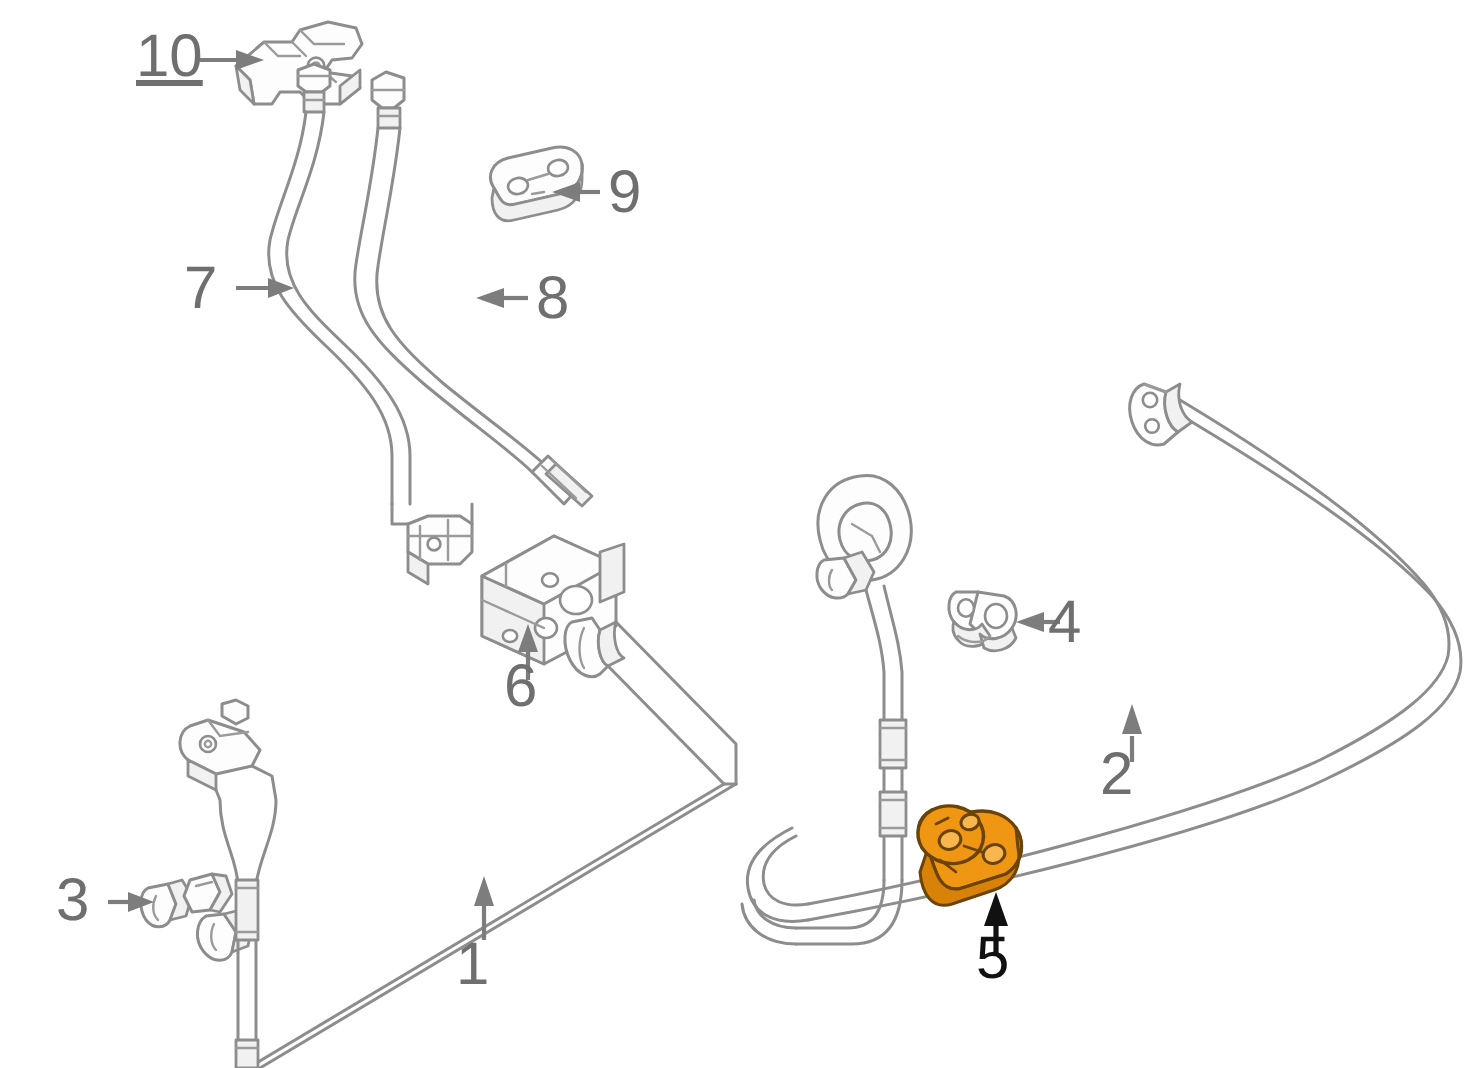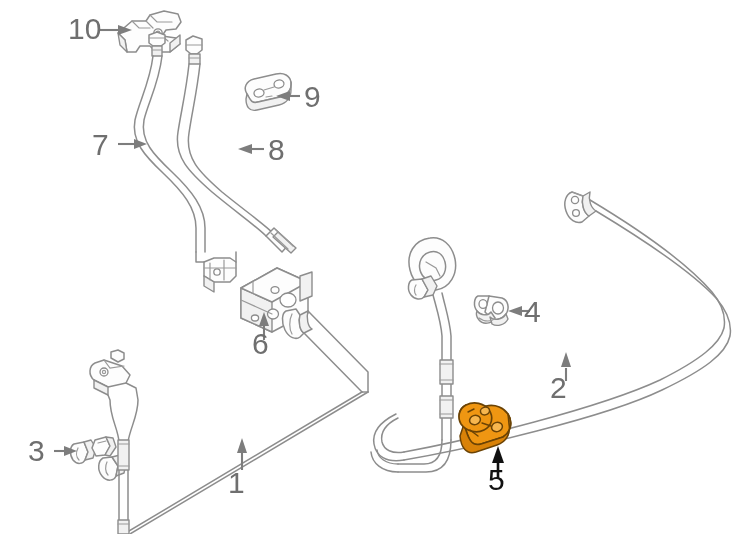--- a/index.html
+++ b/index.html
@@ -363,21 +363,21 @@
       <path class="leader-head" d="M242 438 L237 453 L247 453 Z"></path>
     </g>
 
     <g>
       <path class="leader-hl" d="M498 462 L498 478"></path>
       <path class="leader-head-hl" d="M498 446 L492 463 L504 463 Z"></path>
     </g>
 
   </svg>
 
-  <div class="callout-label" style="left:68px; top:14px;">10</div>
+  <div class="callout-label" style="left:68px; top:14px;text-decoration:underline;">10</div>
 
   <div class="callout-label" style="left:304px; top:82px;">9</div>
 
   <div class="callout-label" style="left:92px; top:130px;">7</div>
 
   <div class="callout-label" style="left:268px; top:135px;">8</div>
 
   <div class="callout-label" style="left:524px; top:297px;">4</div>
 
   <div class="callout-label" style="left:252px; top:329px;">6</div>

